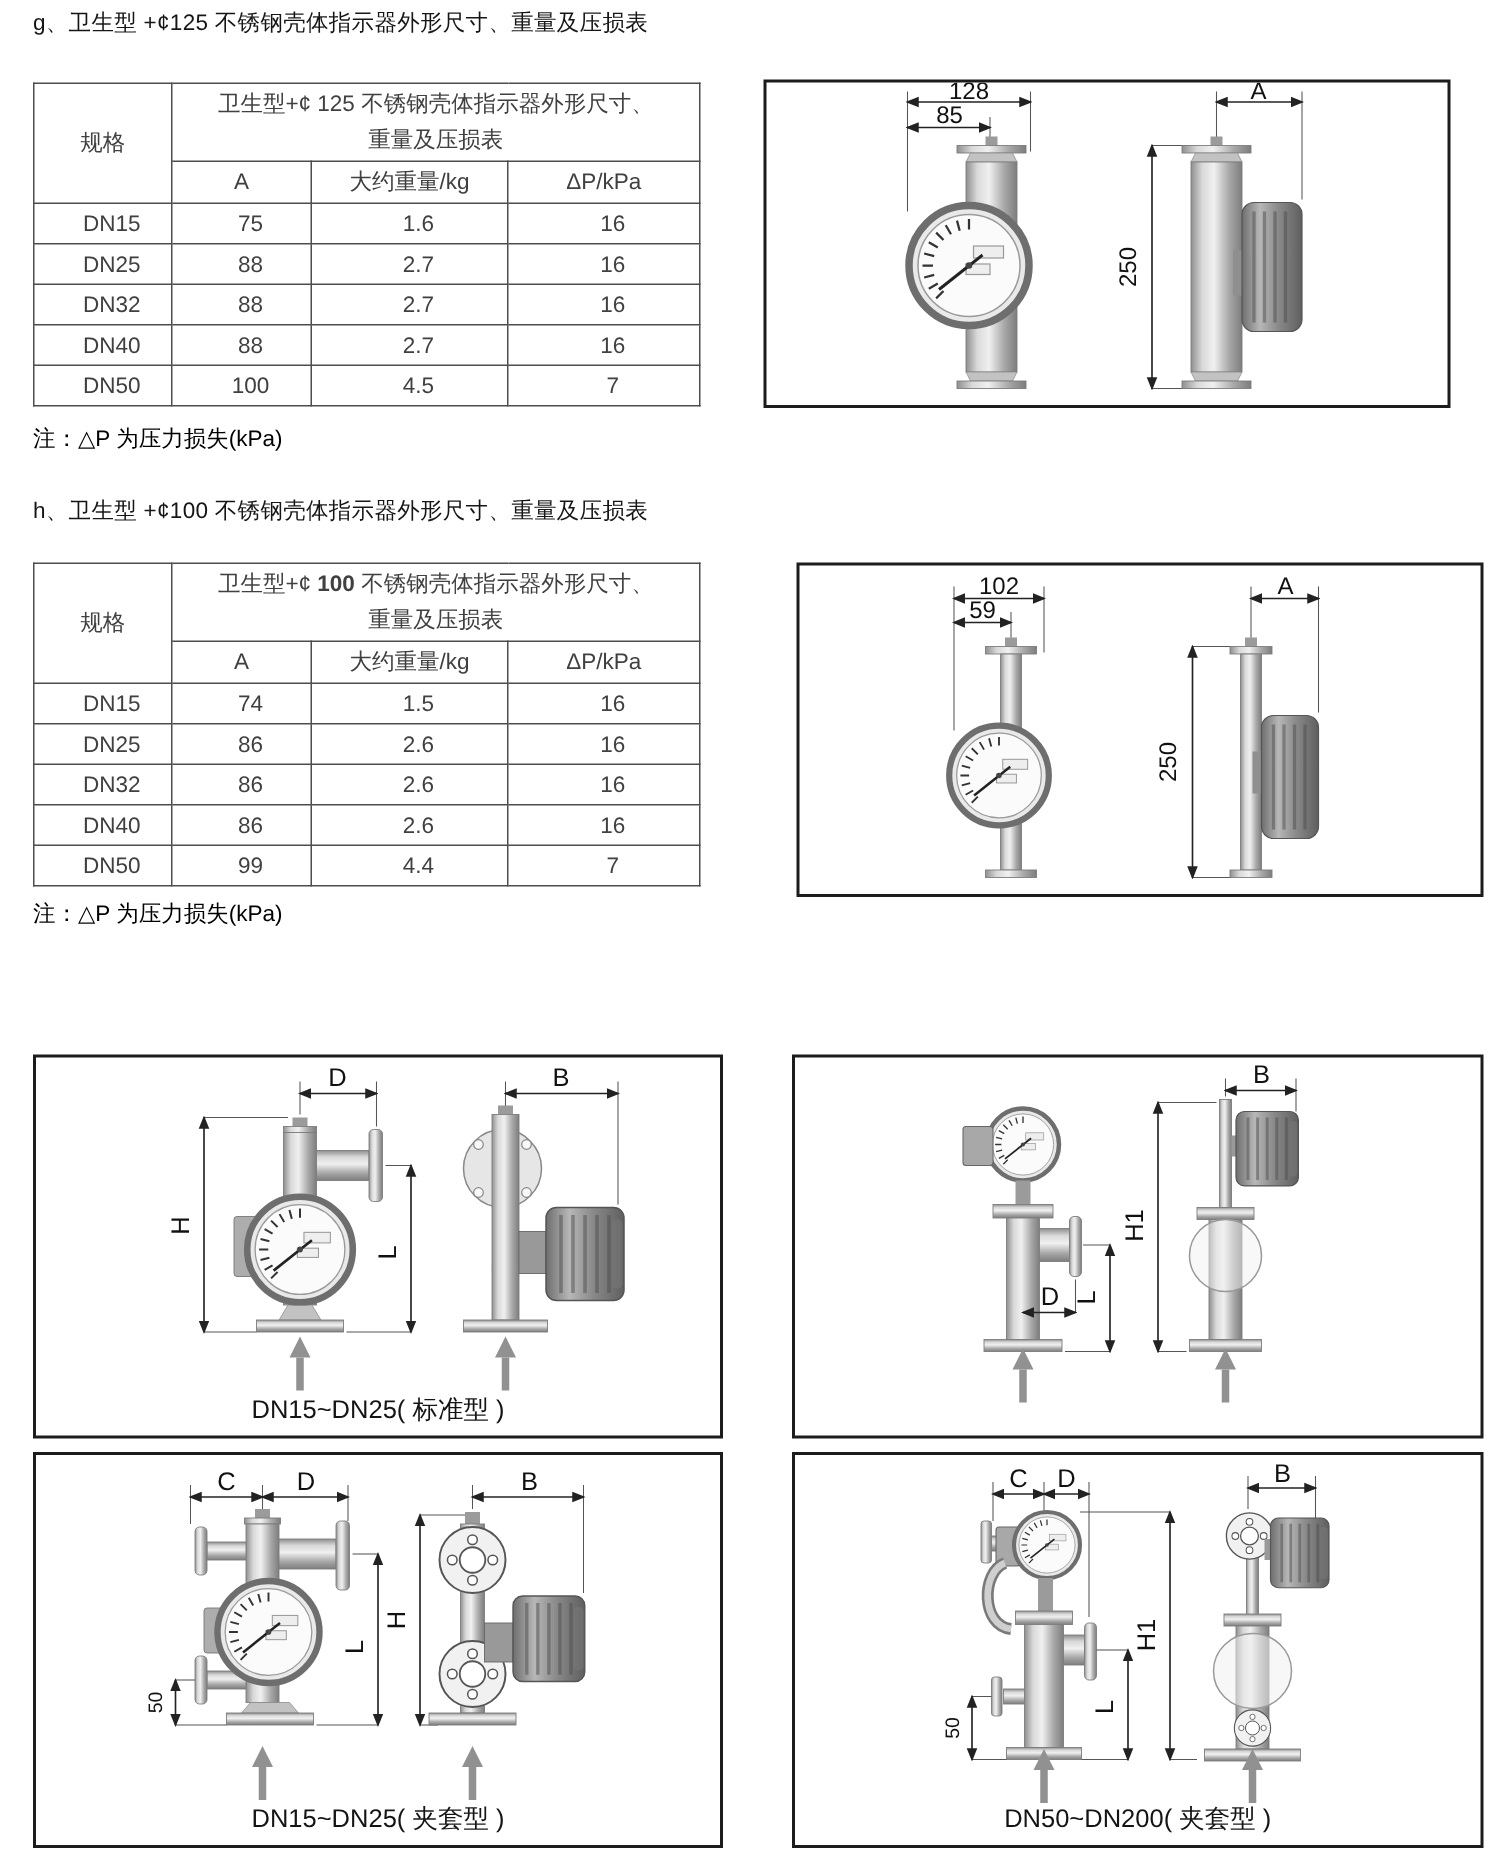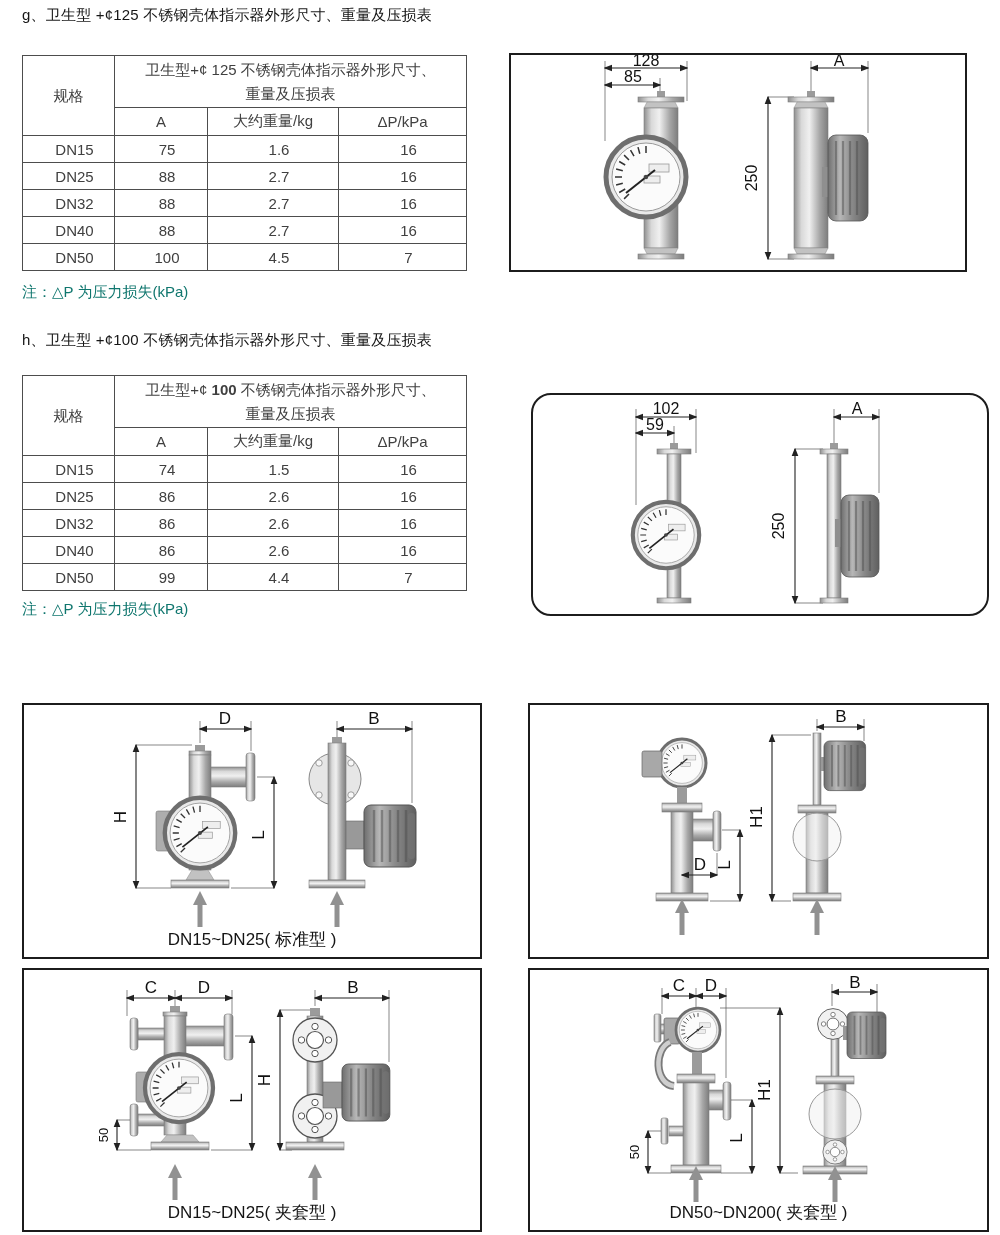--- a/index.html
+++ b/index.html
@@ -1,19 +1,19 @@
 <!DOCTYPE html>
 <html><head>
 <meta charset="utf-8">
 <style>
   html,body{margin:0;padding:0;background:#fff;}
   body{font-family:"Liberation Sans","DejaVu Sans",sans-serif;color:#111;}
   .page{position:relative;width:1000px;height:1235px;background:#ffffff;overflow:hidden;}
   .heading{position:absolute;left:22px;font-size:15px;font-weight:400;color:#161616;letter-spacing:.2px;white-space:nowrap;}
-  .note{position:absolute;left:22px;font-size:15px;color:#0f766e;}
+  .note{position:absolute;left:22px;font-size:15px;color:#000000;}
   .spec-table{position:absolute;border-collapse:collapse;table-layout:fixed;width:444px;}
   .spec-table td{border:1px solid #4d4d4d;text-align:center;vertical-align:middle;font-size:15px;color:#404040;padding:0;}
   .r-title td{height:51px;line-height:1.55;}
   .r-cols td{height:27px;}
   .r-data td{height:26px;padding-left:12px;}
   .num-bold{font-weight:700;}
   .dbox{position:absolute;border:2px solid #1c1c1c;background:#fff;}
   .dbox svg{position:absolute;left:0;top:0;}
   .caption{position:absolute;left:0;right:0;bottom:6px;text-align:center;font-size:17px;color:#141414;}
   svg text{font-family:"Liberation Sans","DejaVu Sans",sans-serif;fill:#111;}
@@ -225,21 +225,21 @@
           <td>DN50</td>
           <td>99</td>
           <td>4.4</td>
           <td>7</td>
         </tr>
 </tbody>
     </table>
 
 <div class="note" style="top:600px;">注：△P 为压力损失(kPa)</div>
 
-<div class="dbox" style="left:531px;top:393px;width:454px;height:219px;border-radius:20px;">
+<div class="dbox" style="left:531px;top:375px;width:454px;height:219px;">
 <svg width="450" height="215" viewBox="0 0 450 215">
   <g>
     <line class="ext" x1="103" y1="14" x2="103" y2="110"></line>
     <line class="ext" x1="163" y1="14" x2="163" y2="58"></line>
     <line class="ext" x1="141" y1="31" x2="141" y2="54"></line>
     <line class="dl" x1="103" y1="22" x2="163" y2="22" marker-start="url(#ah)" marker-end="url(#ah)"></line>
     <line class="dl" x1="103" y1="38" x2="141" y2="38" marker-start="url(#ah)" marker-end="url(#ah)"></line>
     <text class="dt" x="133" y="19" text-anchor="middle">102</text>
     <text class="dt" x="122" y="35" text-anchor="middle">59</text>
     <rect x="137" y="48" width="8" height="6" fill="#9b9b9b"></rect>

